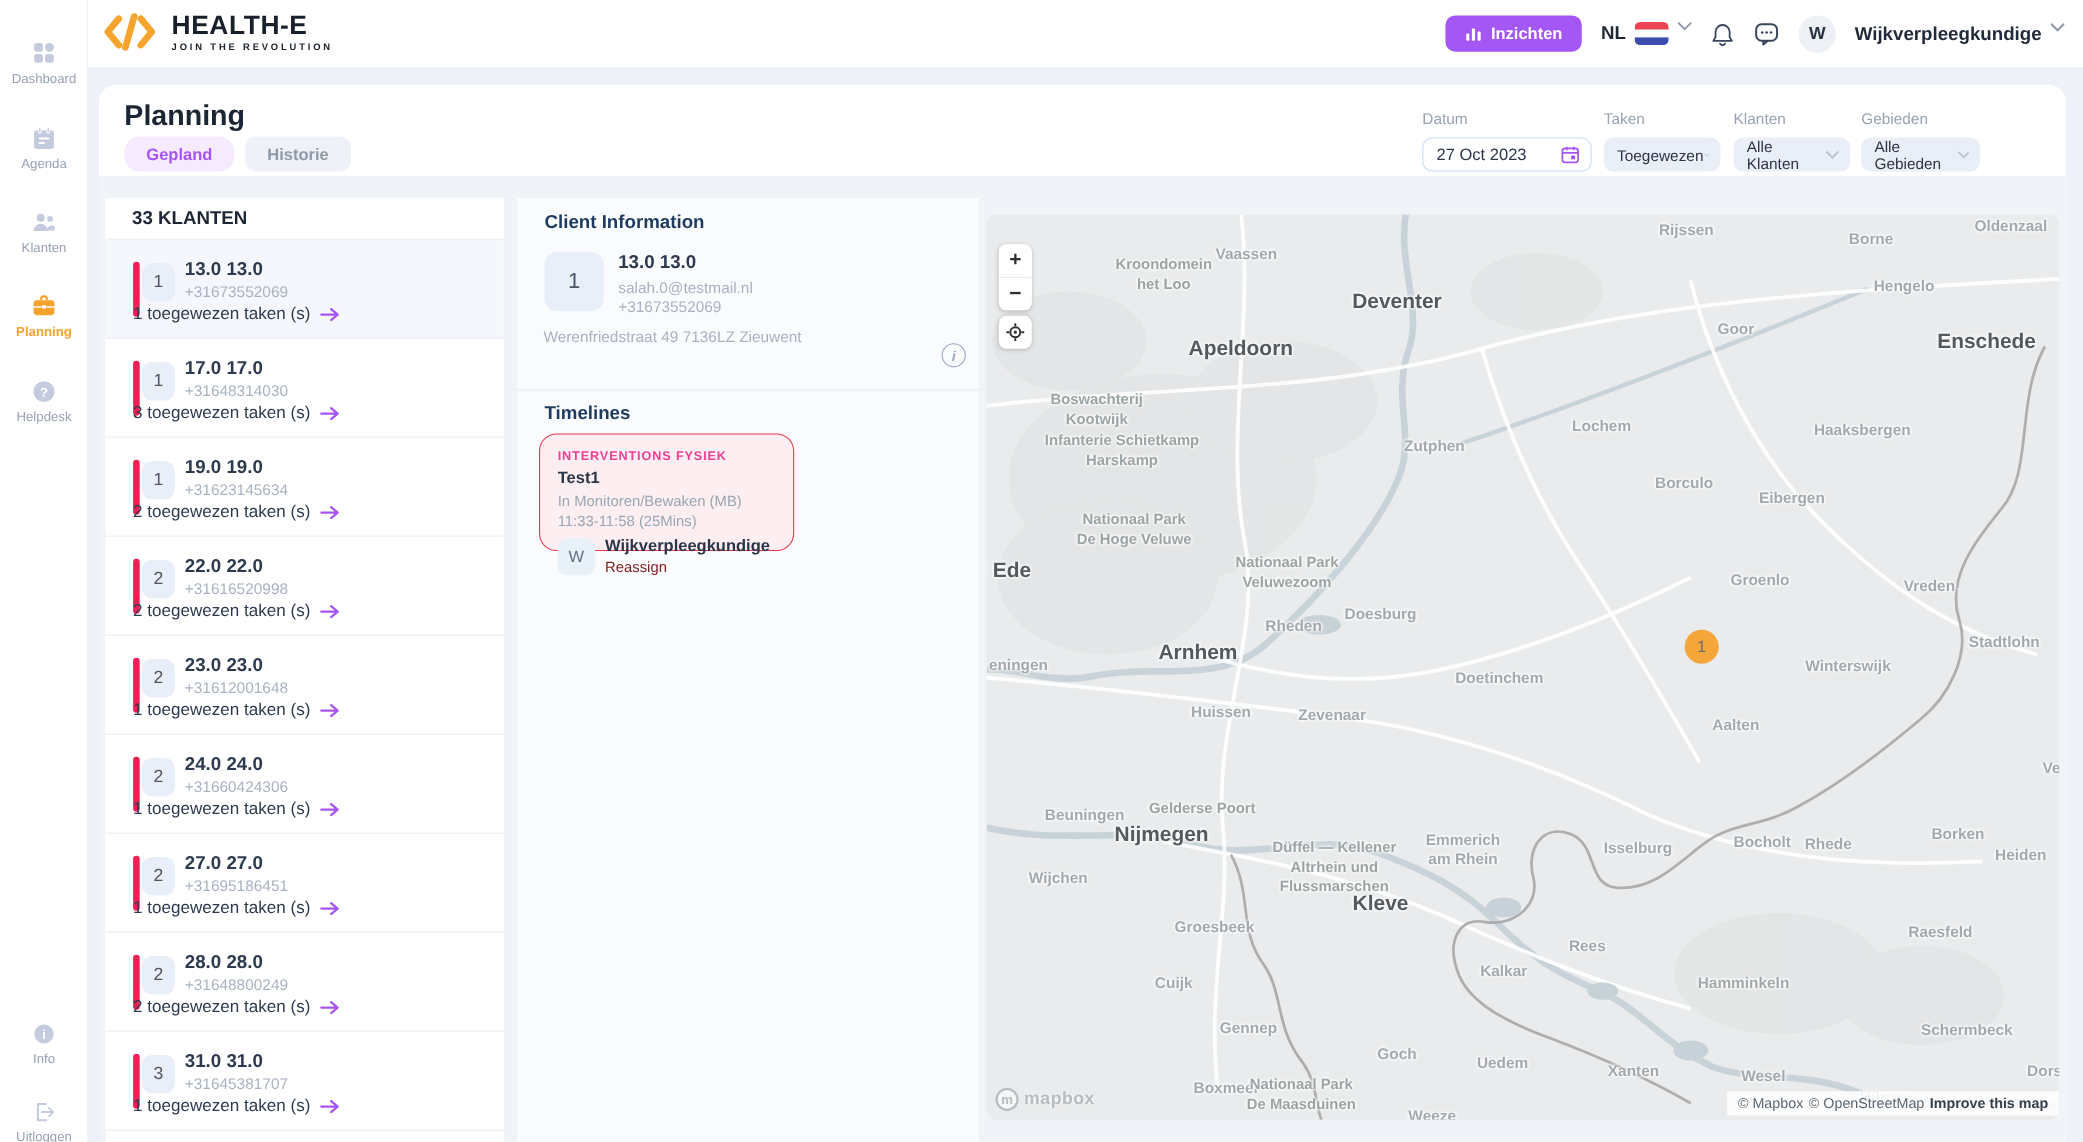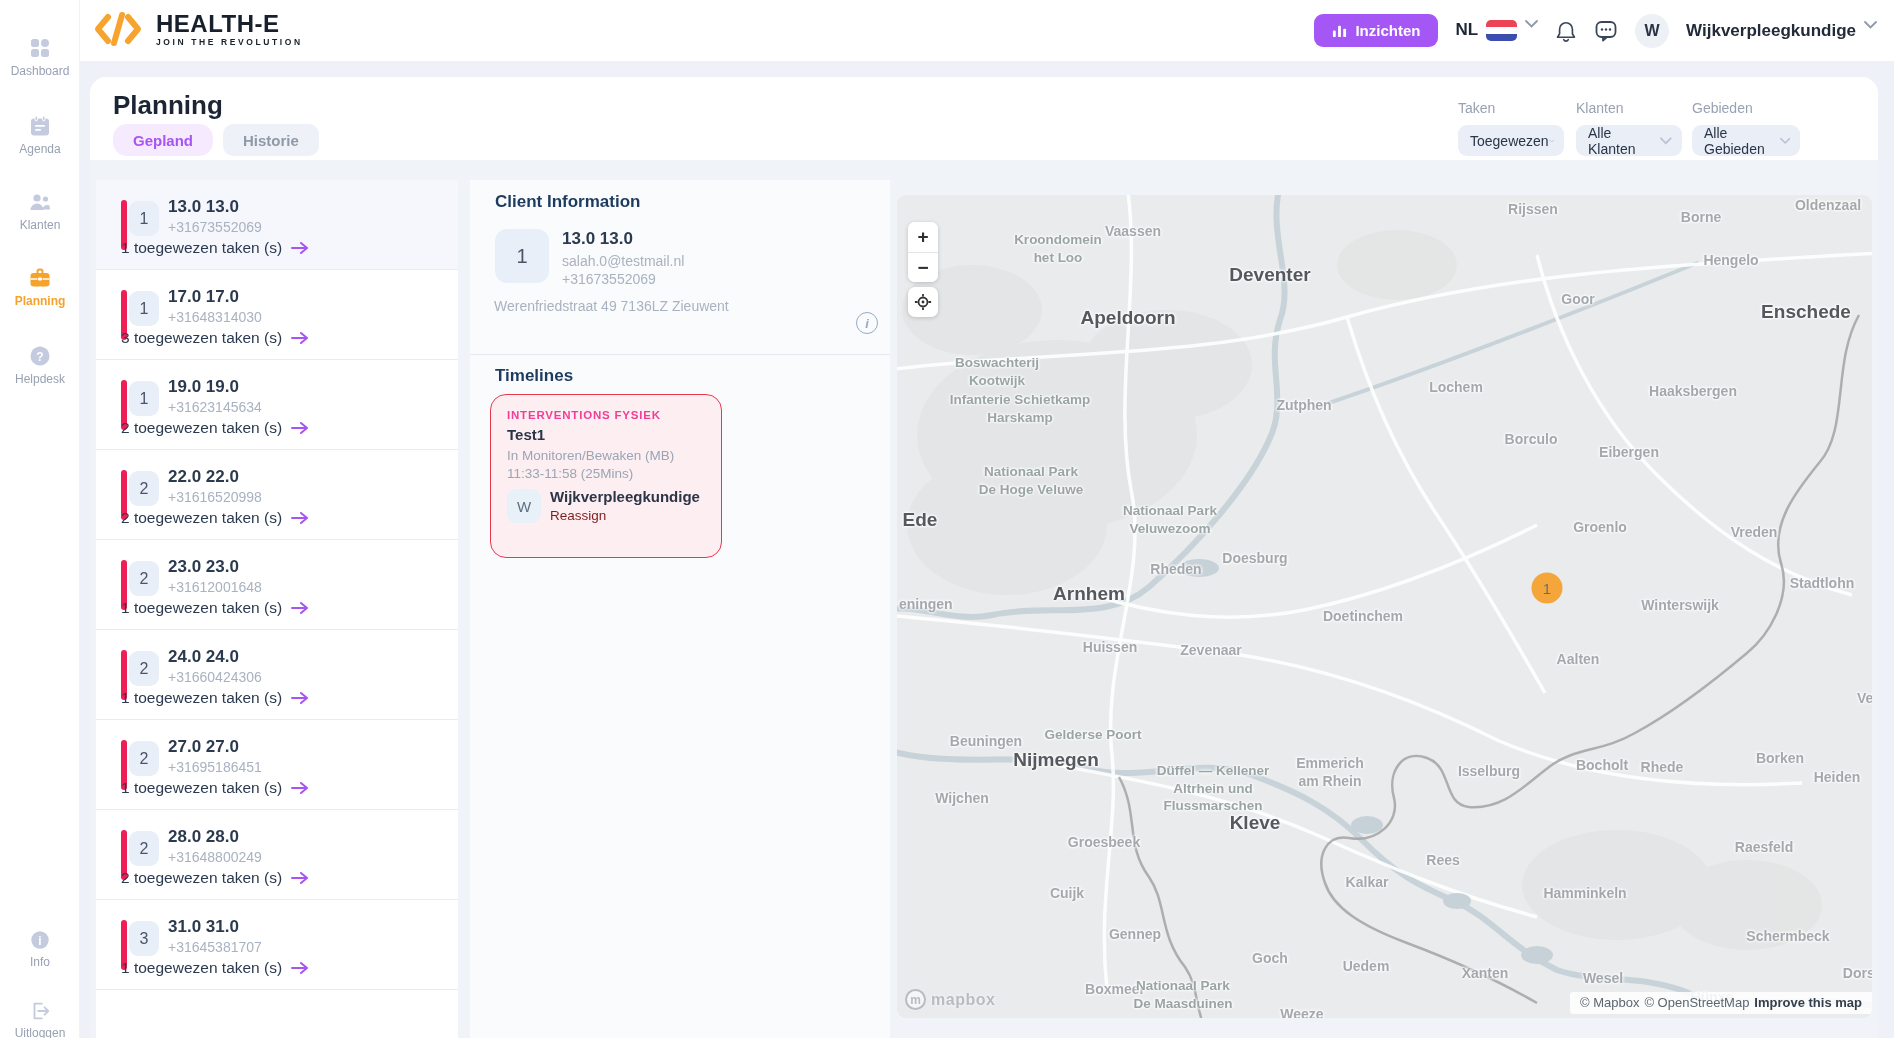--- a/index.html
+++ b/index.html
@@ -68,21 +68,21 @@
     color:#4a5568; font-size:20px; display:flex; align-items:center; justify-content:center; }
   .ci-name { position:absolute; left:92px; top:49px; font-size:17px; font-weight:700; color:#2c3a4f; }
   .ci-email { position:absolute; left:92px; top:73px; font-size:14px; color:#a9b2c0; }
   .ci-phone { position:absolute; left:92px; top:91px; font-size:14px; color:#a9b2c0; }
   .ci-addr { position:absolute; left:24px; top:118px; font-size:14px; color:#a9b2c0; }
   .info-icon { position:absolute; right:12px; top:132px; width:22px; height:22px; border:1.5px solid #9aa9c6; border-radius:50%;
     color:#9aa9c6; font-size:13px; font-weight:700; display:flex; align-items:center; justify-content:center; cursor:pointer; font-style:italic;}
   .info-icon::after{content:"i";}
   .mid-div { position:absolute; left:0; top:174px; width:420px; height:1px; background:#e4e9f0; }
   .tl-title { position:absolute; left:25px; top:186px; font-size:17px; font-weight:800; color:#1d3b5e; }
-  .tl-card { position:absolute; left:20px; top:214px; width:232px; height:164px; border-radius:16px;
+  .tl-card { position:absolute; left:20px; top:214px; width:232px; height:107px; border-radius:16px;
     background:#fdeff1; border:1.5px solid #e6384e; }
   .tl-cat { position:absolute; left:16px; top:14px; font-size:11.5px; font-weight:800; letter-spacing:.8px; color:#f03e98; }
   .tl-name { position:absolute; left:16px; top:31px; font-size:15px; font-weight:700; color:#2b3548; }
   .tl-status { position:absolute; left:16px; top:53px; font-size:13.5px; color:#9aa5b5; }
   .tl-time { position:absolute; left:16px; top:71px; font-size:13.5px; color:#9aa5b5; }
   .tl-avatar { position:absolute; left:16px; top:94px; width:34px; height:34px; border-radius:9px; background:#e8f0f8;
     color:#5f7084; font-size:15px; display:flex; align-items:center; justify-content:center; }
   .tl-assignee { position:absolute; left:59px; top:93px; font-size:15px; font-weight:700; color:#2b3548; }
   .tl-reassign { position:absolute; left:59px; top:113px; font-size:13.5px; color:#7f1d1d; cursor:pointer; }
 
@@ -240,20 +240,31 @@
 
   <div class="card"></div>
   <div class="card-body"></div>
 
   <div class="page-title">Planning</div>
   <div class="tabs">
     <div class="pill on">Gepland</div>
     <div class="pill off">Historie</div>
   </div>
 
+  <div class="fgroup f-datum">
+    <label>Datum</label>
+    <div class="dinput">
+      <span>27 Oct 2023</span>
+      <svg width="19" height="19" viewBox="0 0 24 24">
+        <rect x="3" y="5" width="18" height="16" rx="3" fill="none" stroke="#a854f4" stroke-width="2"></rect>
+        <path d="M8,3 v4 M16,3 v4 M3,10 h18" stroke="#a854f4" stroke-width="2" fill="none"></path>
+        <rect x="13" y="13" width="4.5" height="4.5" rx="1" fill="#a854f4"></rect>
+      </svg>
+    </div>
+  </div>
   <div class="fgroup f-taken">
     <label>Taken</label>
     <div class="dselect">
       <span>Toegewezen</span>
       <svg width="12" height="8" viewBox="0 0 13 8">
         <polyline points="1,1 6.5,6.5 12,1" fill="none" stroke="#b9c3d3" stroke-width="2" stroke-linecap="round"></polyline>
       </svg>
     </div>
   </div>
   <div class="fgroup f-klanten">
@@ -269,20 +280,21 @@
     <label>Gebieden</label>
     <div class="dselect">
       <span>Alle Gebieden</span>
       <svg width="12" height="8" viewBox="0 0 13 8">
         <polyline points="1,1 6.5,6.5 12,1" fill="none" stroke="#b9c3d3" stroke-width="2" stroke-linecap="round"></polyline>
       </svg>
     </div>
   </div>
 
   <div class="panel-list">
+    <div class="list-head">33 KLANTEN</div>
     <div>
   <div class="list-item selected">
     <span class="li-bar"></span>
     <span class="li-badge">1</span>
     <span class="li-name">13.0 13.0</span>
     <span class="li-phone">+31673552069</span>
     <span class="li-tasks">
       <span>1 toegewezen taken (s)</span>
       <svg width="18" height="12" viewBox="0 0 18 12">
         <path d="M1,6 h14 M10,1 l6,5 -6,5" fill="none" stroke="#a854f4" stroke-width="2" stroke-linecap="round" stroke-linejoin="round"></path>

